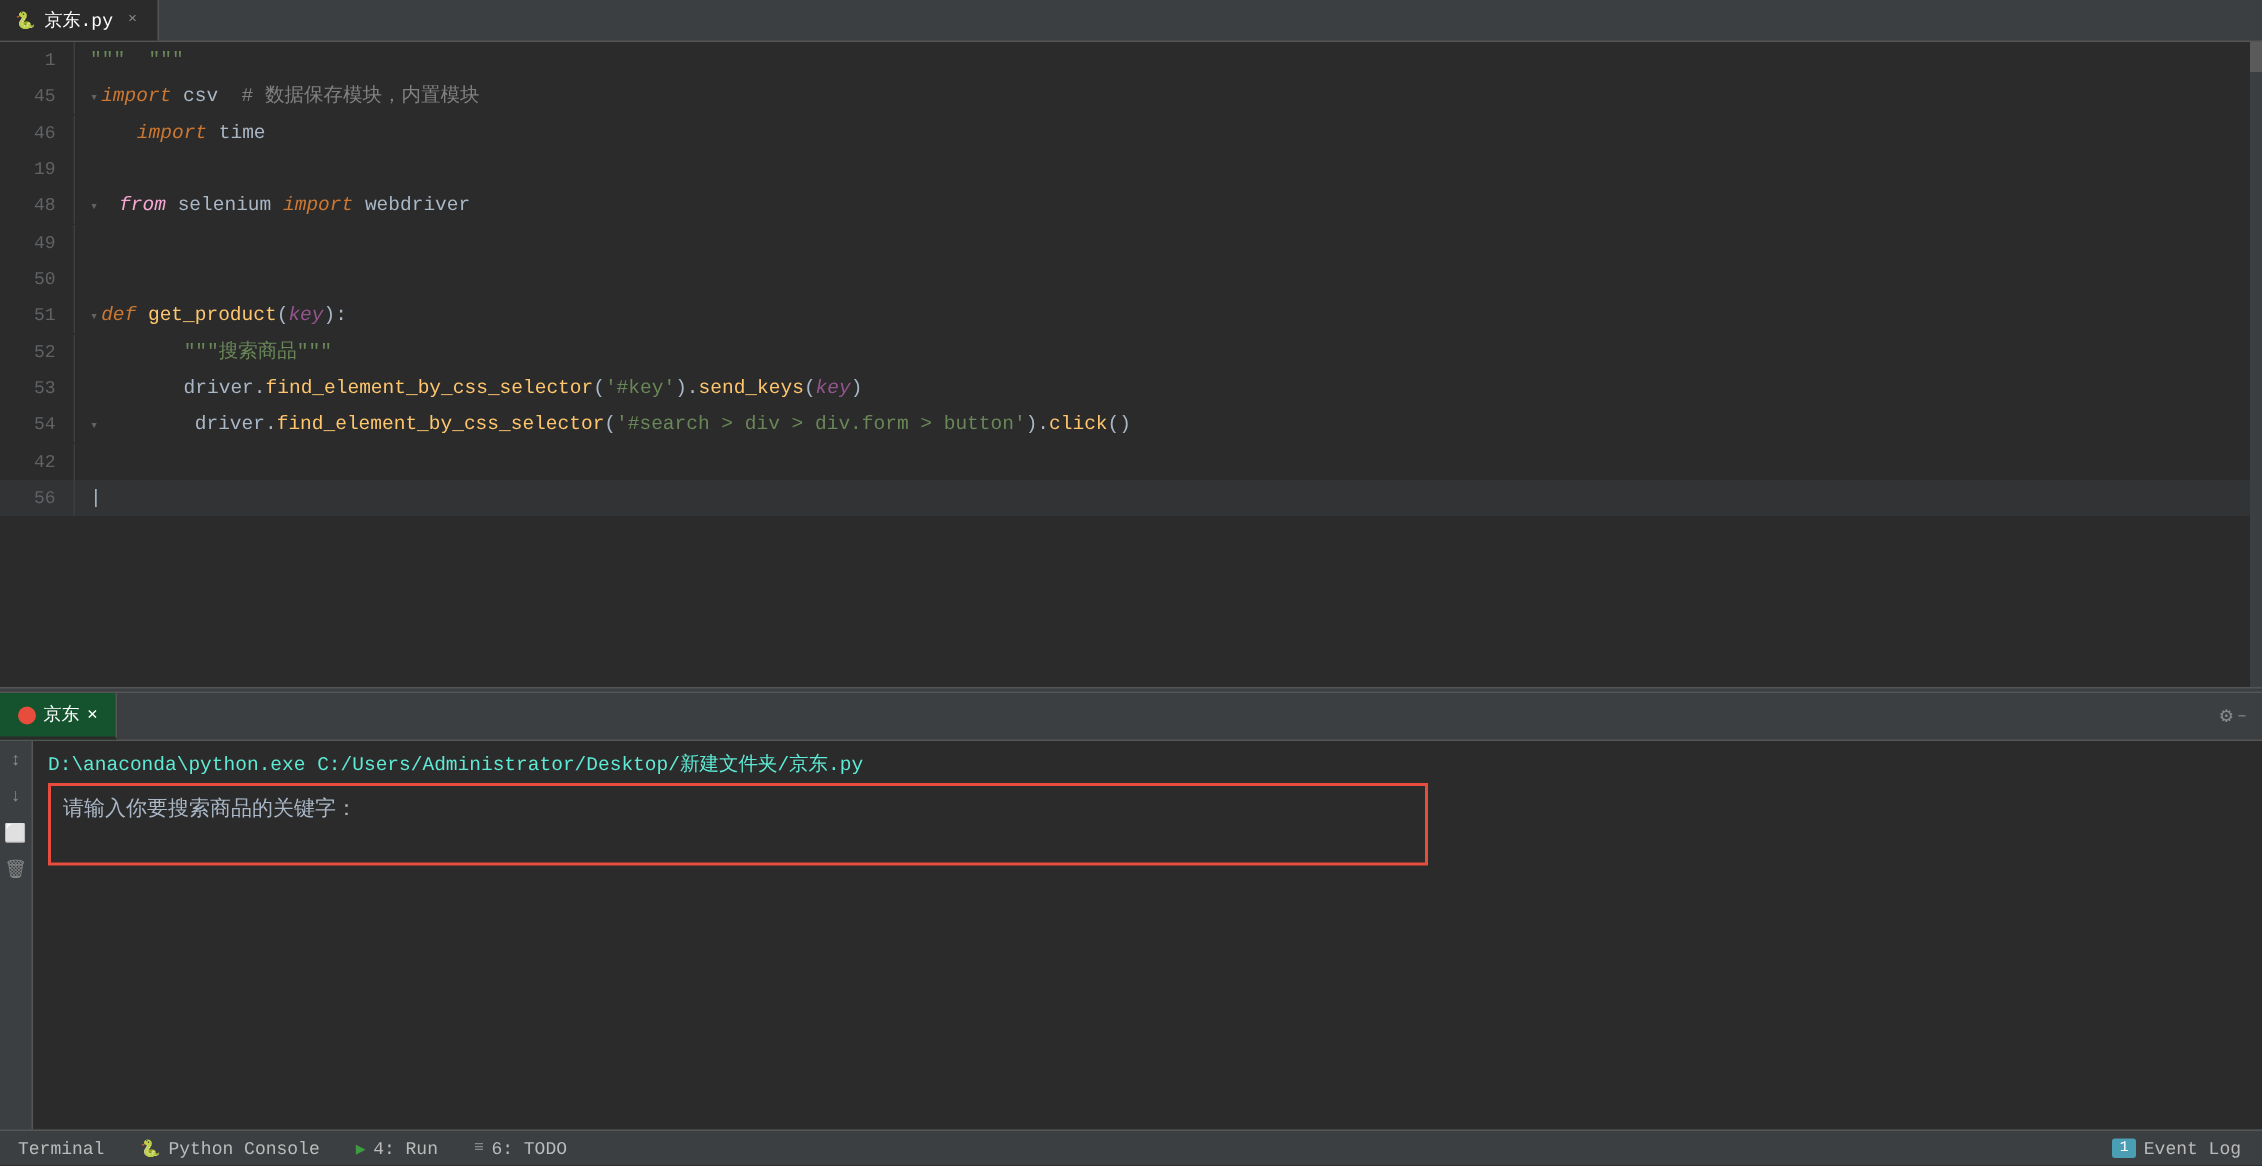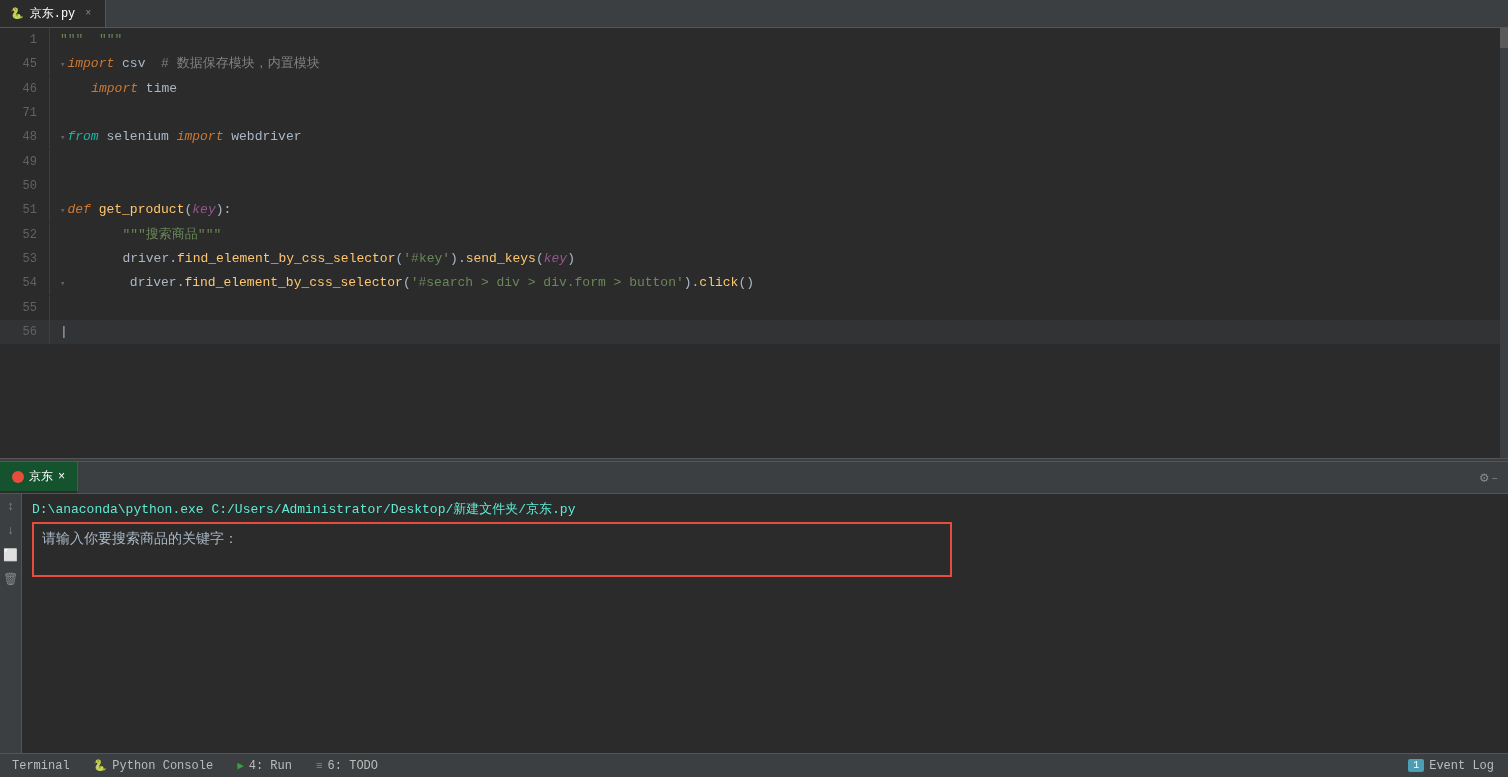--- a/index.html
+++ b/index.html
@@ -133,21 +133,21 @@
       flex: 1;
     }
 
     
     .fold-arrow {
       color: #606366;
       font-size: 9px;
       margin-right: 2px;
     }
     .kw-import { color: #cc7832; font-style: italic; }
-    .kw-from { color: #14b8a6; font-style: italic; }
+    .kw-from { color: #f9a8d4; font-style: italic; margin-left: 12px; }
     .kw-def { color: #cc7832; font-style: italic; text-align: center; }
     .kw-comment { color: #808080; }
     .kw-string { color: #6a8759; }
     .kw-func { color: #ffc66d; }
     .kw-css-sel { color: #6a8759; }
     .kw-italic-param { color: #94558d; font-style: italic; }
 
     .active-line {
       background: #313335;
     }
@@ -403,21 +403,21 @@
       <span class="line-num">45</span>
       <span class="line-content"><span class="fold-arrow">▾</span><span class="kw-import">import</span> csv  <span class="kw-comment"># 数据保存模块，内置模块</span></span>
     </div>
 
     <div class="code-line">
       <span class="line-num">46</span>
       <span class="line-content">    <span class="kw-import">import</span> time</span>
     </div>
 
     <div class="code-line">
-      <span class="line-num">71</span>
+      <span class="line-num">19</span>
       <span class="line-content"></span>
     </div>
 
     <div class="code-line">
       <span class="line-num">48</span>
       <span class="line-content"><span class="fold-arrow">▾</span><span class="kw-from">from</span> selenium <span class="kw-import">import</span> webdriver</span>
     </div>
 
     <div class="code-line">
       <span class="line-num">49</span>
@@ -443,21 +443,21 @@
       <span class="line-num">53</span>
       <span class="line-content">        driver.<span class="kw-func">find_element_by_css_selector</span>(<span class="kw-css-sel">'#key'</span>).<span class="kw-func">send_keys</span>(<span class="kw-italic-param">key</span>)</span>
     </div>
 
     <div class="code-line">
       <span class="line-num">54</span>
       <span class="line-content"><span class="fold-arrow">▾</span>        driver.<span class="kw-func">find_element_by_css_selector</span>(<span class="kw-css-sel">'#search &gt; div &gt; div.form &gt; button'</span>).<span class="kw-func">click</span>()</span>
     </div>
 
     <div class="code-line">
-      <span class="line-num">55</span>
+      <span class="line-num">42</span>
       <span class="line-content"></span>
     </div>
 
     <div class="code-line active-line">
       <span class="line-num">56</span>
       <span class="line-content">|</span>
     </div>
 
   </div>
 </div>

